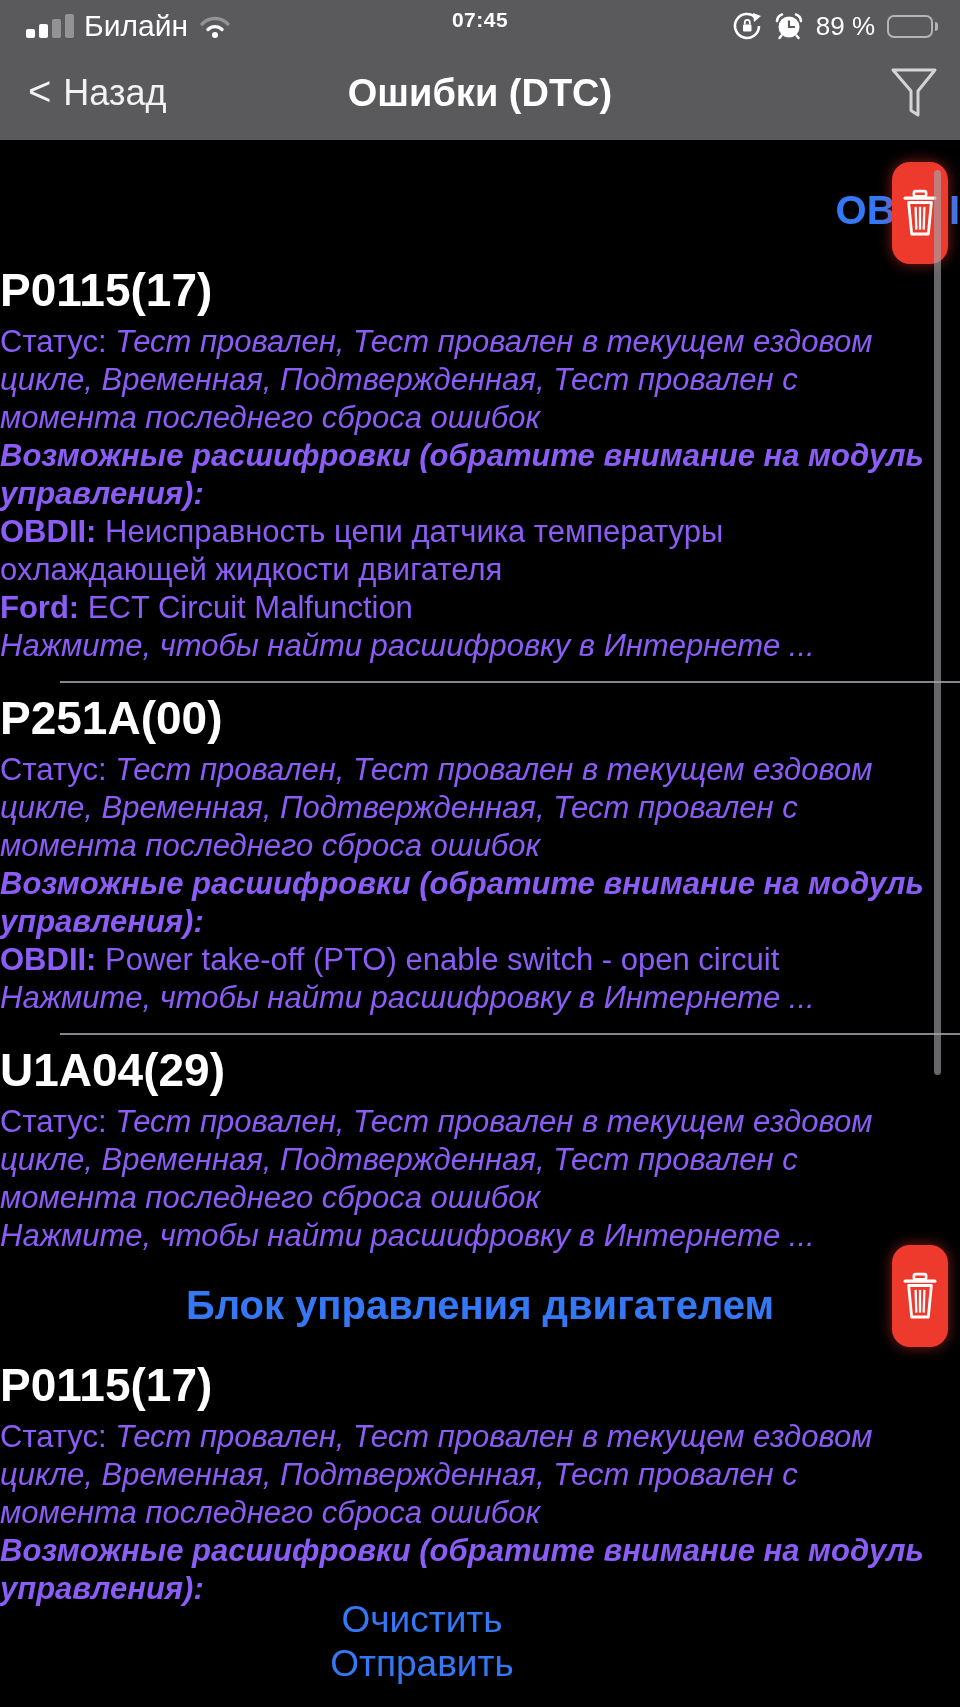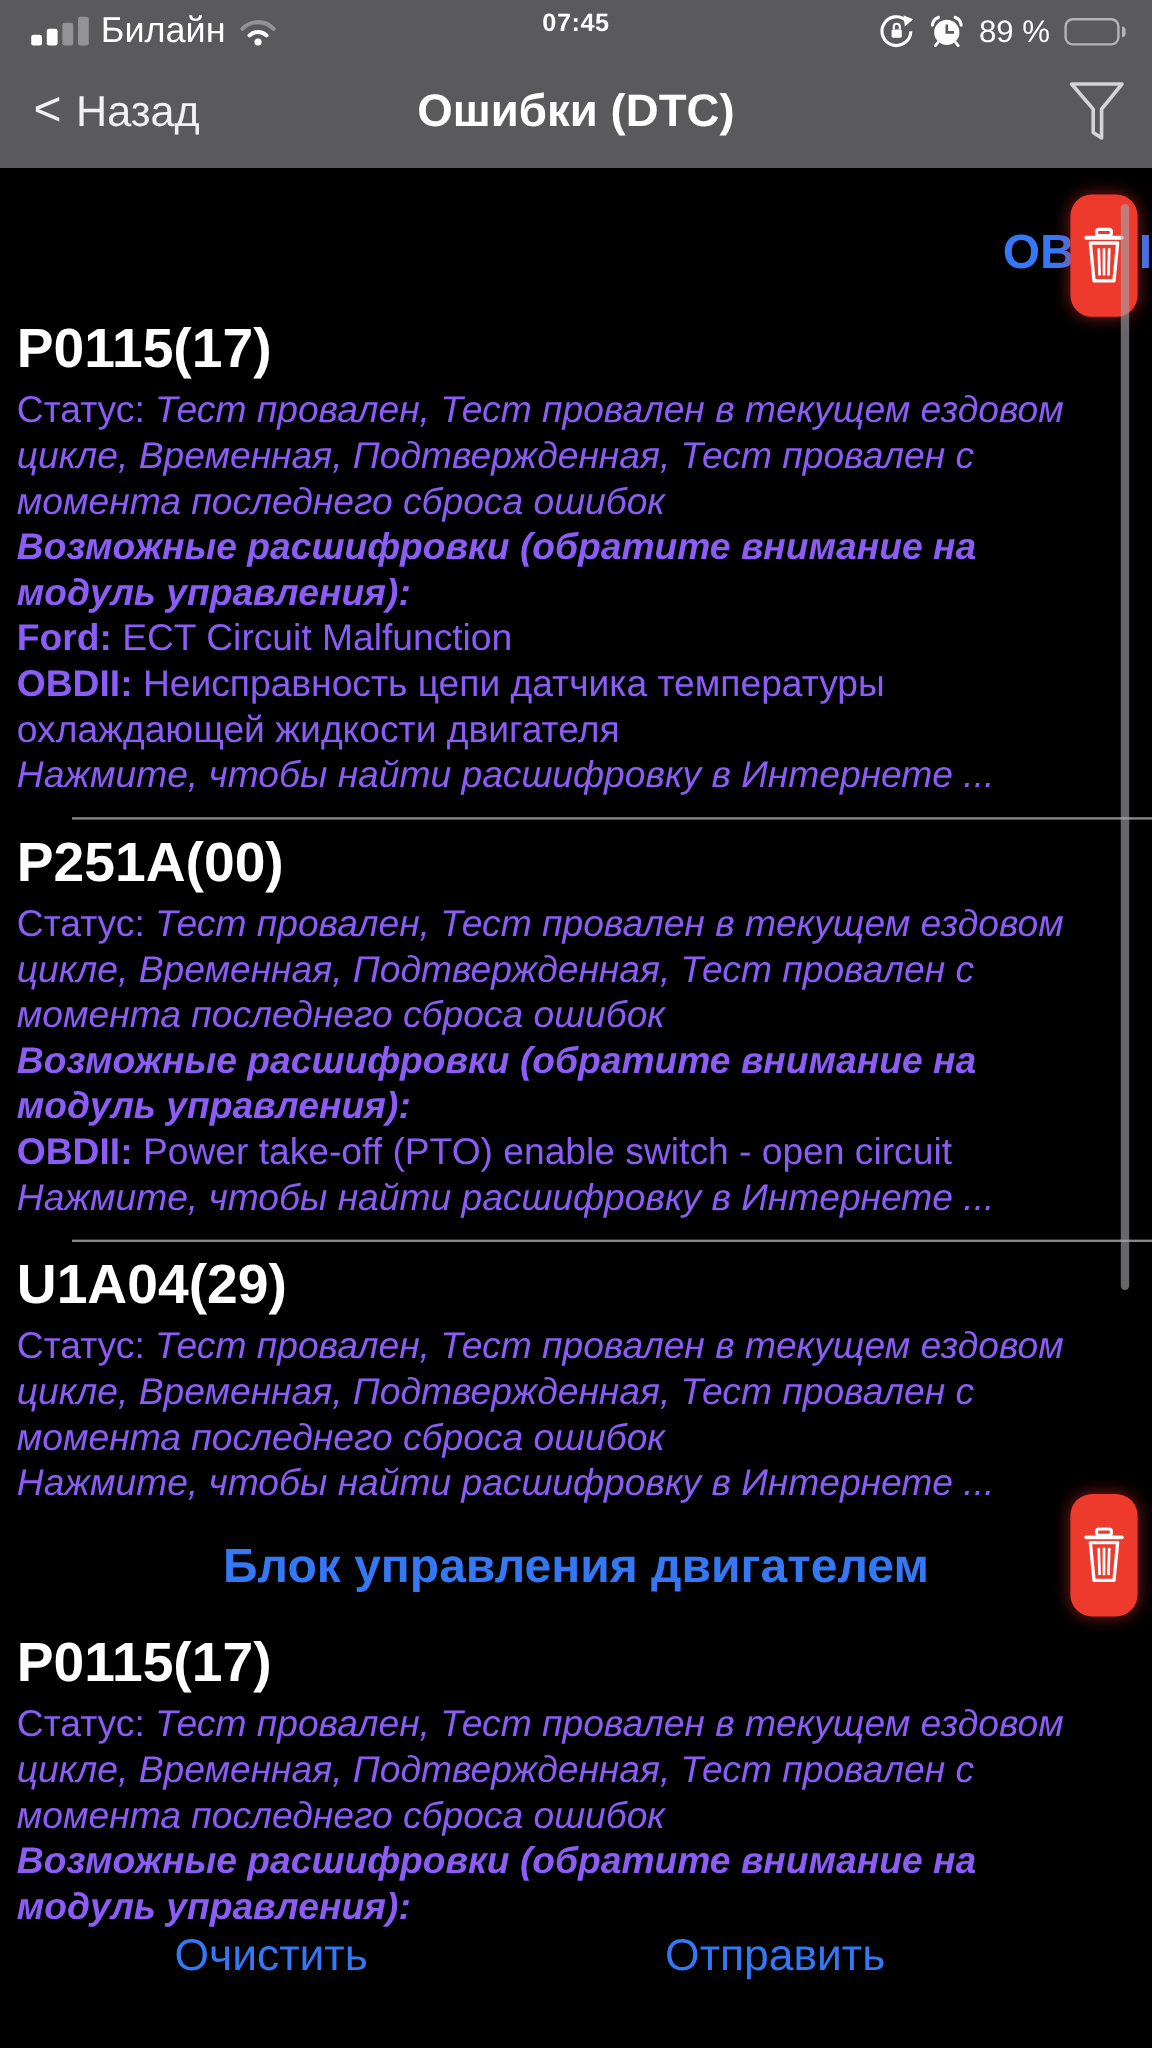--- a/index.html
+++ b/index.html
@@ -49,35 +49,35 @@
   .sec-title{margin:0;text-align:center;color:#3478f6;font-size:40px;font-weight:700;}
   .sec-title-1{padding:48px 0 30px;text-align:right;}
   .sec-title-2{padding:28px 0 30px;}
 
   .trash-btn{position:absolute;right:12px;width:56px;height:102px;border-radius:18px;
     background:#ee392d;border:none;display:flex;align-items:center;justify-content:center;
     cursor:pointer;box-shadow:0 0 14px rgba(238,57,45,.55);}
   .trash-btn-1{top:22px;}
   .trash-btn-2{top:-10px;}
 
-  .entry{padding:0 30px 0 14px;}
+  .entry{padding:0 30px 0 0;}
   .code{margin:0 0 6px;font-size:46px;line-height:54px;font-weight:700;color:#fff;}
   .entry p{margin:0;font-size:31px;line-height:38px;color:#8b5cf6;}
   .it{font-style:italic;}
   .decode-head{font-weight:700;font-style:italic;}
   .decode b{font-weight:700;}
   .hint{font-style:italic;cursor:pointer;}
   hr.sep{border:none;border-top:2px solid #86868a;margin:16px 0 8px 60px;}
 
   
   .scrollbar{position:absolute;top:170px;right:19px;width:7px;height:905px;
     border-radius:4px;background:rgba(165,165,170,.62);z-index:5;}
 
   
-  .footer{position:absolute;top:1598px;left:16px;width:840px;display:flex;height:64px;}
+  .footer{position:absolute;top:1598px;left:2px;width:840px;display:flex;height:64px;flex-direction:column;}
   .footer button{flex:1;background:none;border:none;color:#3478f6;font-size:37px;
     font-family:"Liberation Sans", sans-serif;cursor:pointer;}
 
   svg{display:block;}
 </style>
 </head>
 <body>
 
 <div class="screen">
 
@@ -152,22 +152,22 @@
           <line x1="19" y1="21" x2="19.8" y2="47" stroke="#fff" stroke-width="2.6"></line>
           <line x1="24" y1="21" x2="24" y2="47" stroke="#fff" stroke-width="2.6"></line>
           <line x1="29" y1="21" x2="28.2" y2="47" stroke="#fff" stroke-width="2.6"></line>
         </svg>
       </button>
 
       <article class="entry">
         <h3 class="code">P0115(17)</h3>
         <p class="status"><span>Статус:</span> <span class="it">Тест провален, Тест провален в текущем ездовом цикле, Временная, Подтвержденная, Тест провален с момента последнего сброса ошибок</span></p>
         <p class="decode-head">Возможные расшифровки (обратите внимание на модуль управления):</p>
+        <p class="decode"><b>OBDII:</b> <span>Неисправность цепи датчика температуры охлаждающей жидкости двигателя</span></p>
         <p class="decode"><b>Ford:</b> <span>ECT Circuit Malfunction</span></p>
-        <p class="decode"><b>OBDII:</b> <span>Неисправность цепи датчика температуры охлаждающей жидкости двигателя</span></p>
         <p class="hint">Нажмите, чтобы найти расшифровку в Интернете ...</p>
       </article>
       <hr class="sep">
 
       <article class="entry">
         <h3 class="code">P251A(00)</h3>
         <p class="status"><span>Статус:</span> <span class="it">Тест провален, Тест провален в текущем ездовом цикле, Временная, Подтвержденная, Тест провален с момента последнего сброса ошибок</span></p>
         <p class="decode-head">Возможные расшифровки (обратите внимание на модуль управления):</p>
         <p class="decode"><b>OBDII:</b> <span>Power take-off (PTO) enable switch - open circuit</span></p>
         <p class="hint">Нажмите, чтобы найти расшифровку в Интернете ...</p>

